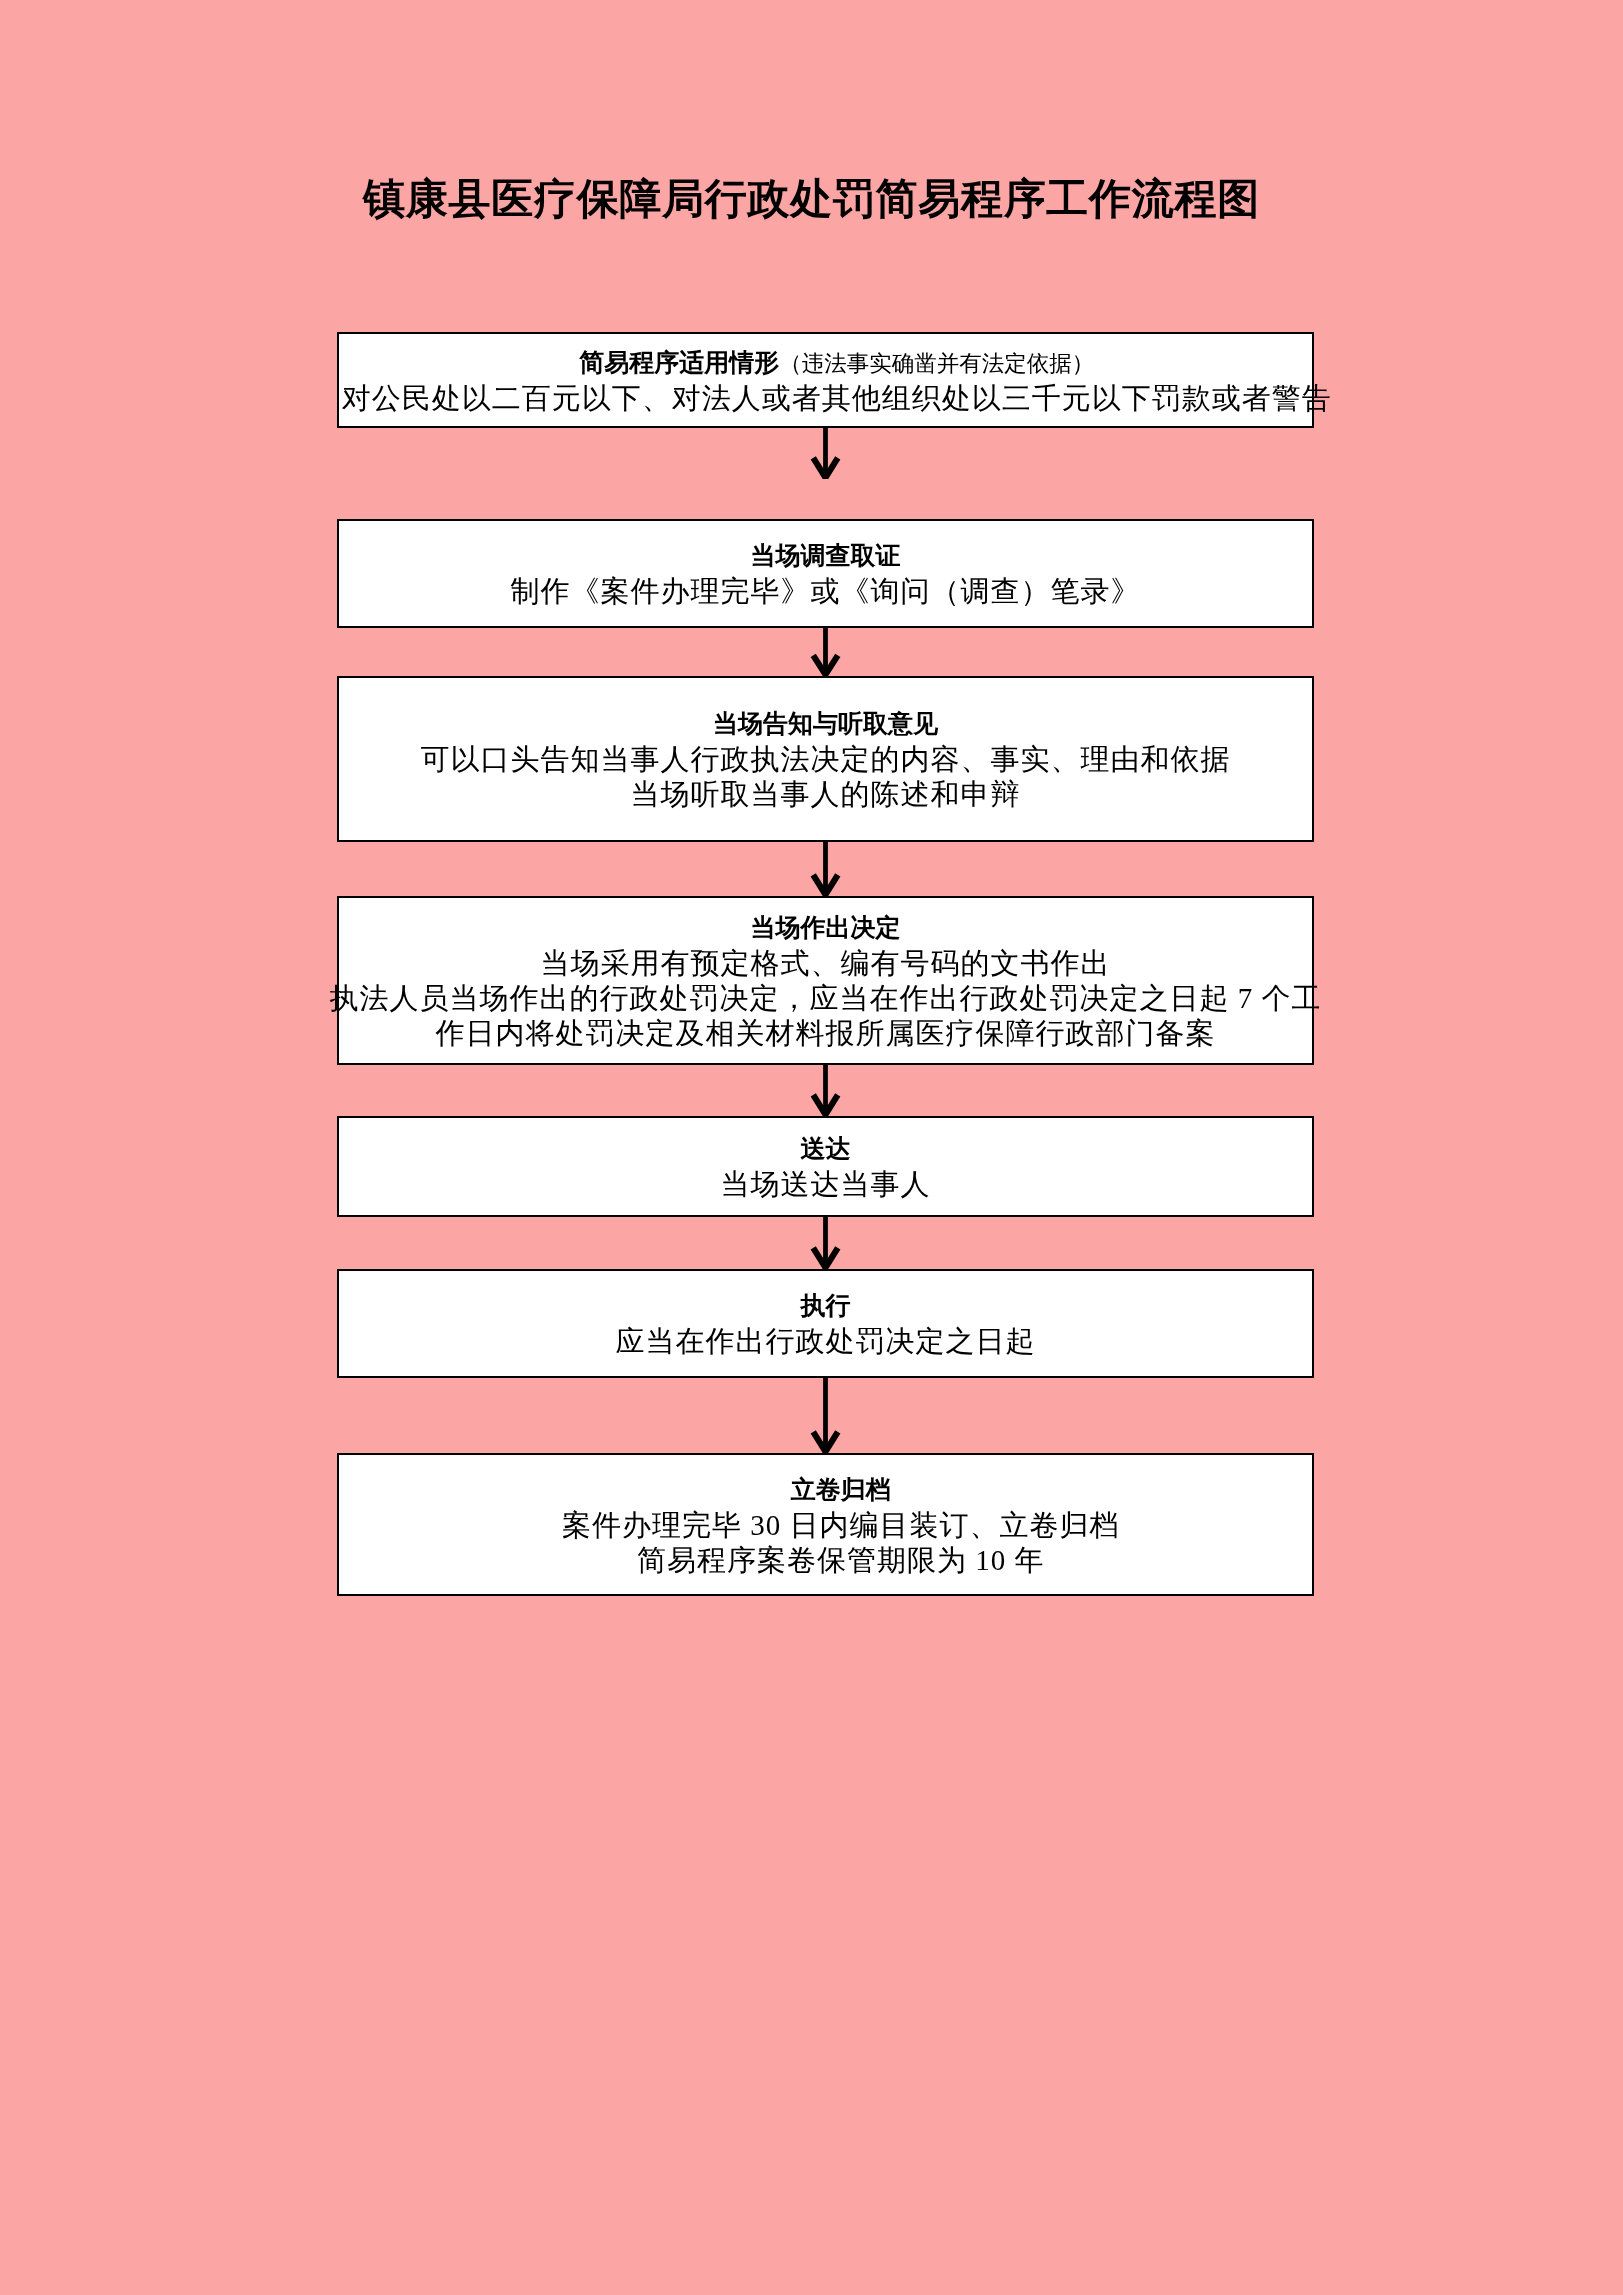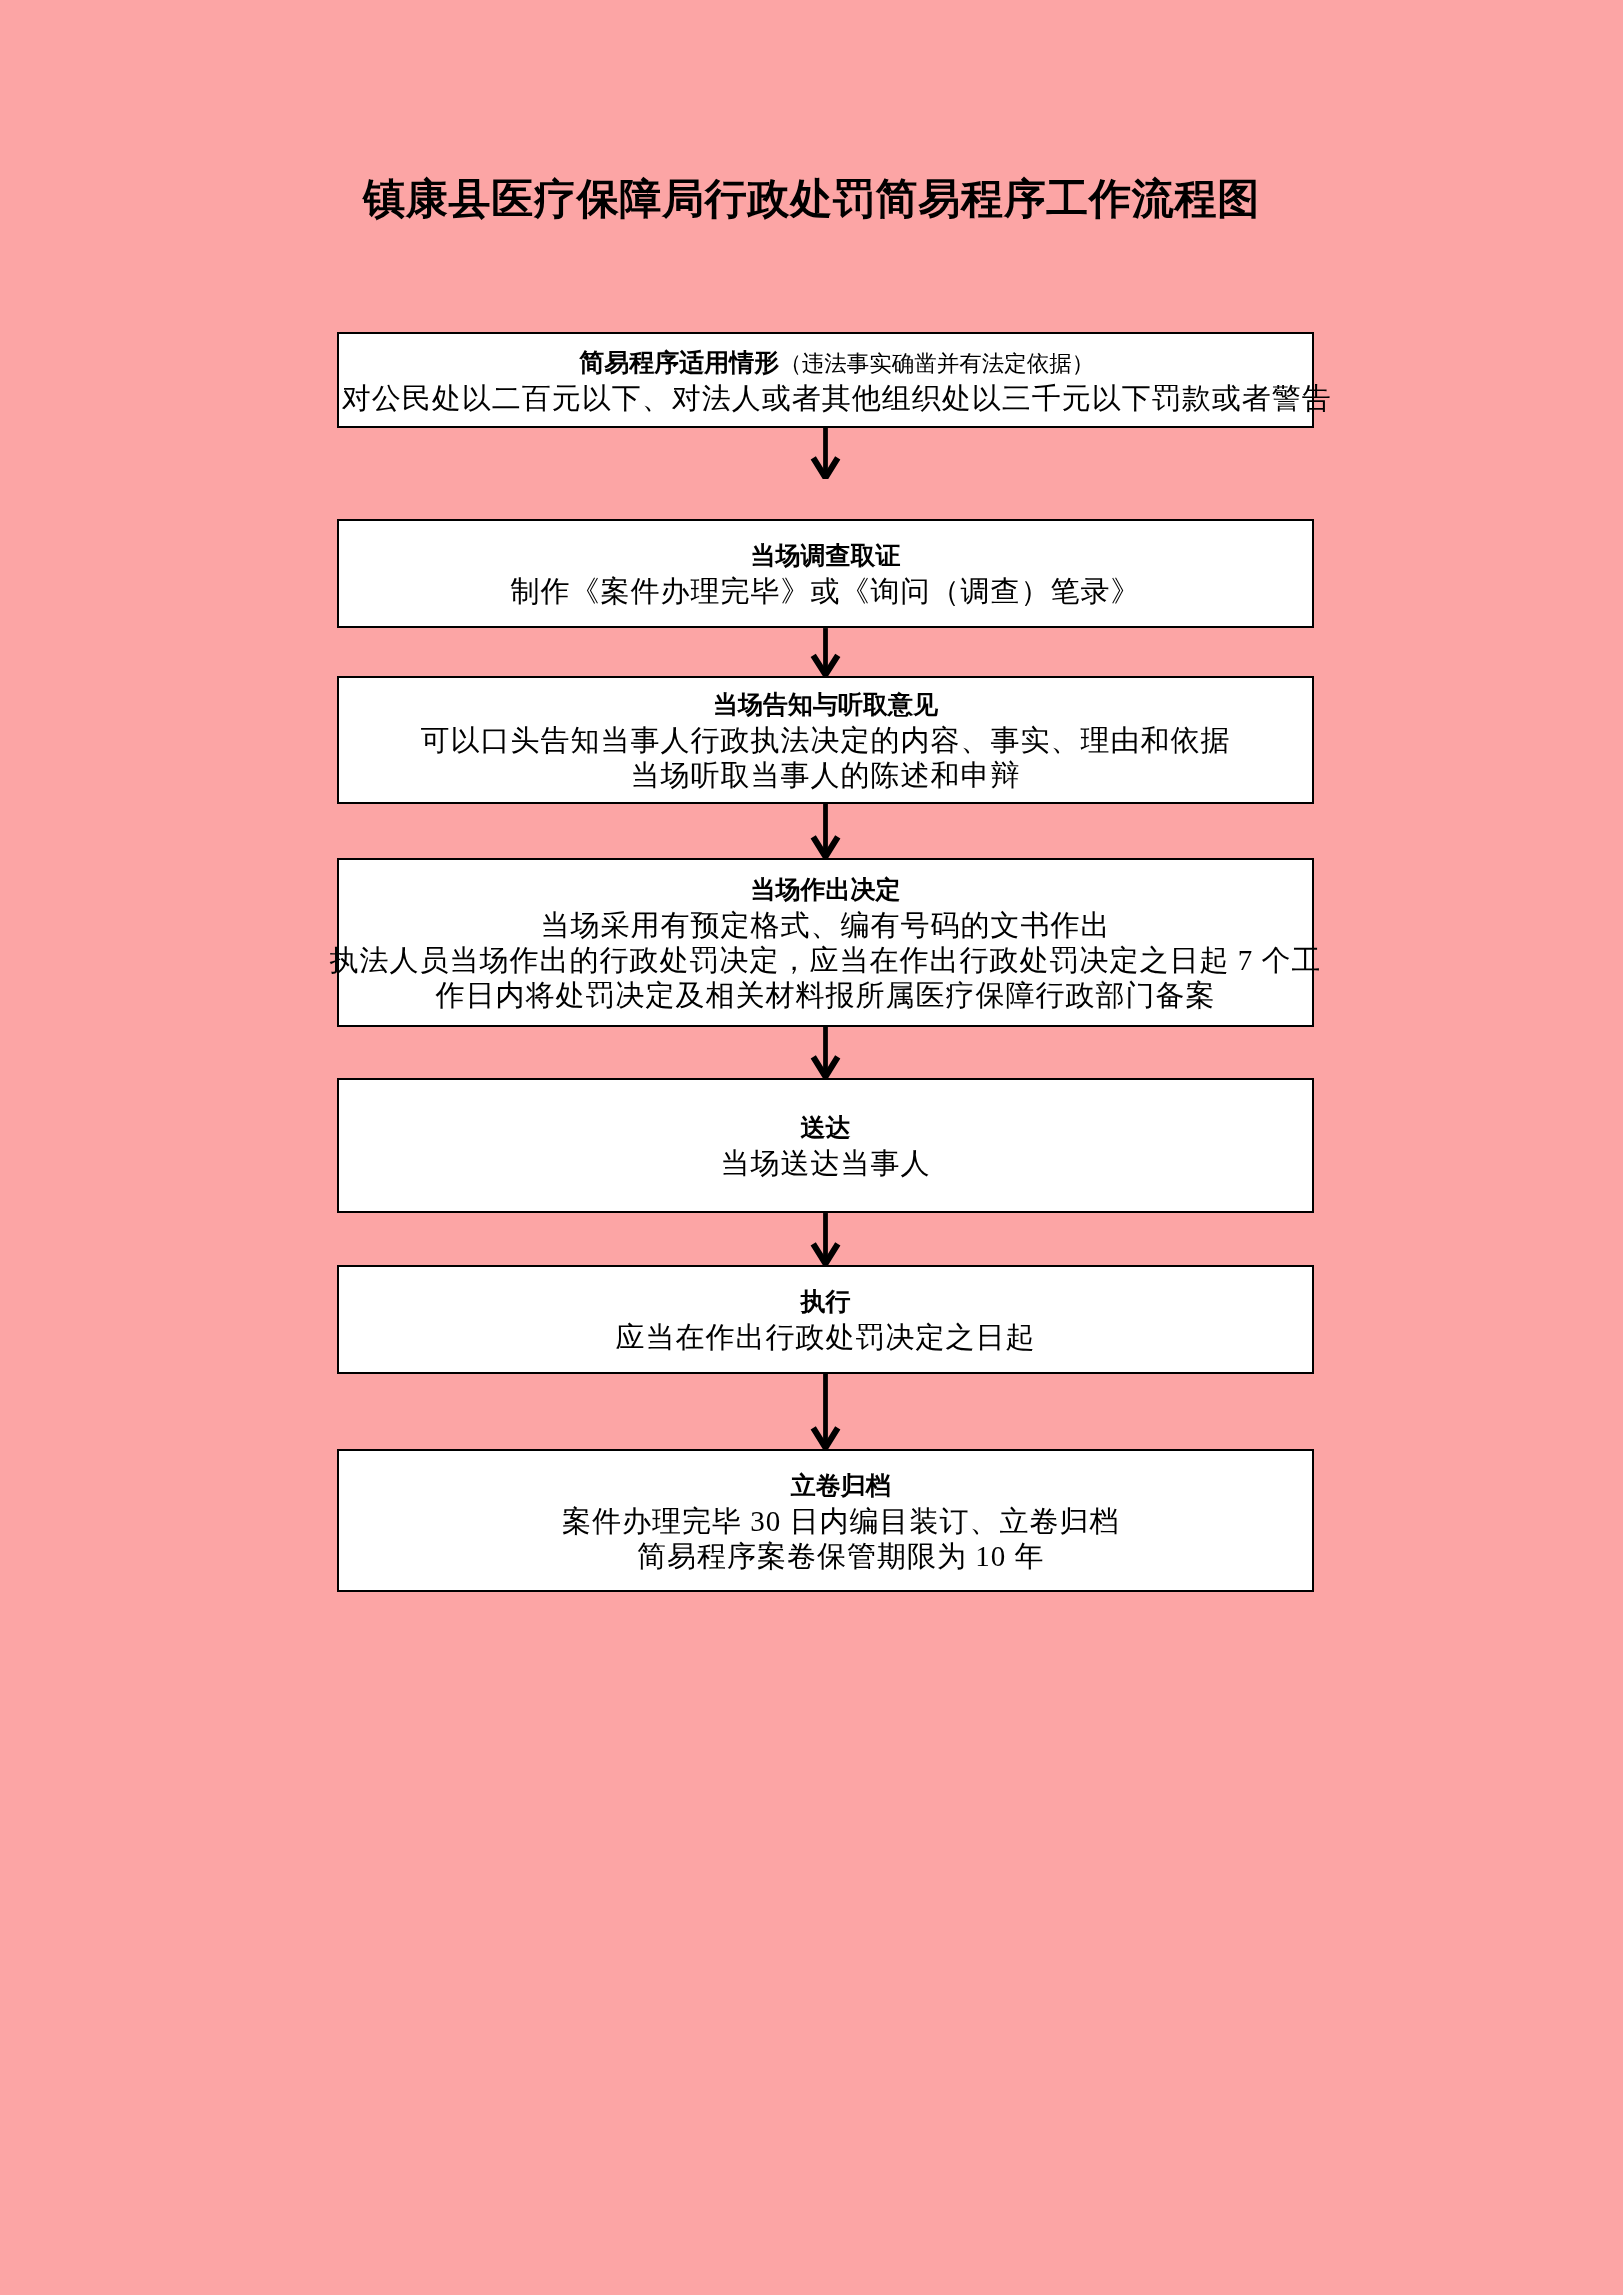--- a/index.html
+++ b/index.html
@@ -95,23 +95,23 @@
     justify-content: center;
     align-items: flex-start;
   }
   .connector svg {
     display: block;
   }
 
   
   .node.n1 { height: 96px; padding-left: 32px; }
   .node.n2 { height: 109px; margin-top: 40px; }
-  .node.n3 { height: 128px; }
+  .node.n3 { height: 166px; }
   .node.n4 { height: 169px; }
-  .node.n5 { height: 135px; }
+  .node.n5 { height: 101px; }
   .node.n6 { height: 109px; }
   .node.n7 { height: 143px; padding-left: 40px; }
 
   .connector.c1 { height: 51px; }
   .connector.c2 { height: 48px; }
   .connector.c3 { height: 54px; }
   .connector.c4 { height: 51px; }
   .connector.c5 { height: 52px; }
   .connector.c6 { height: 75px; }
 </style>

